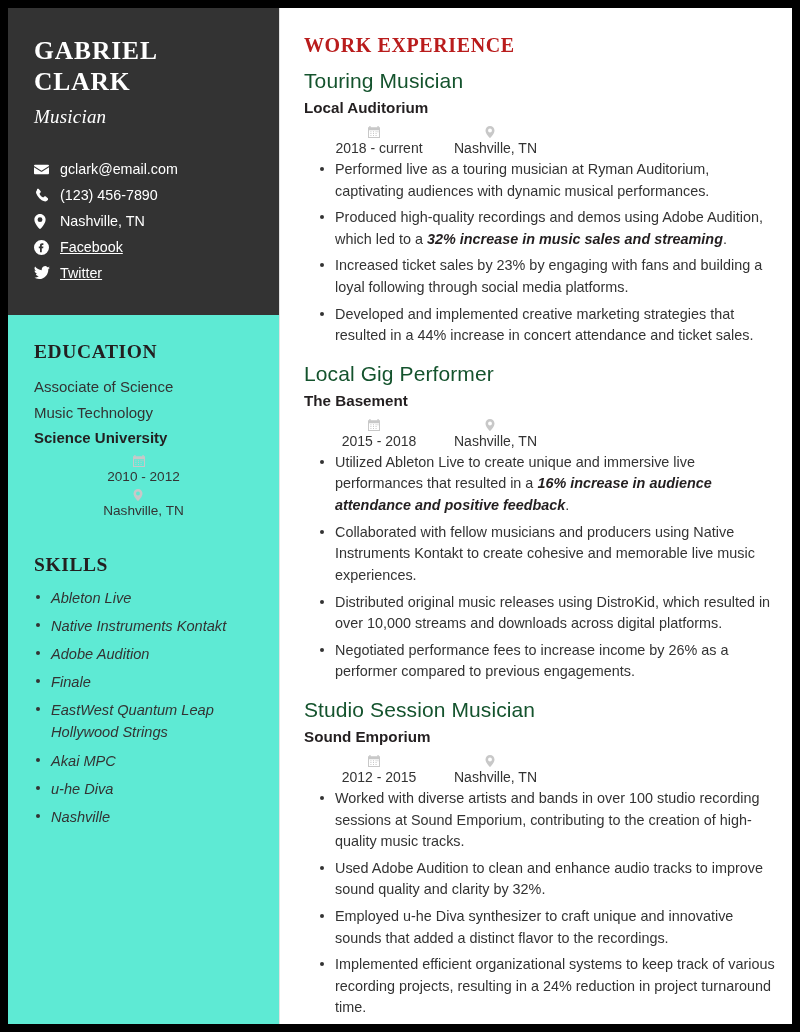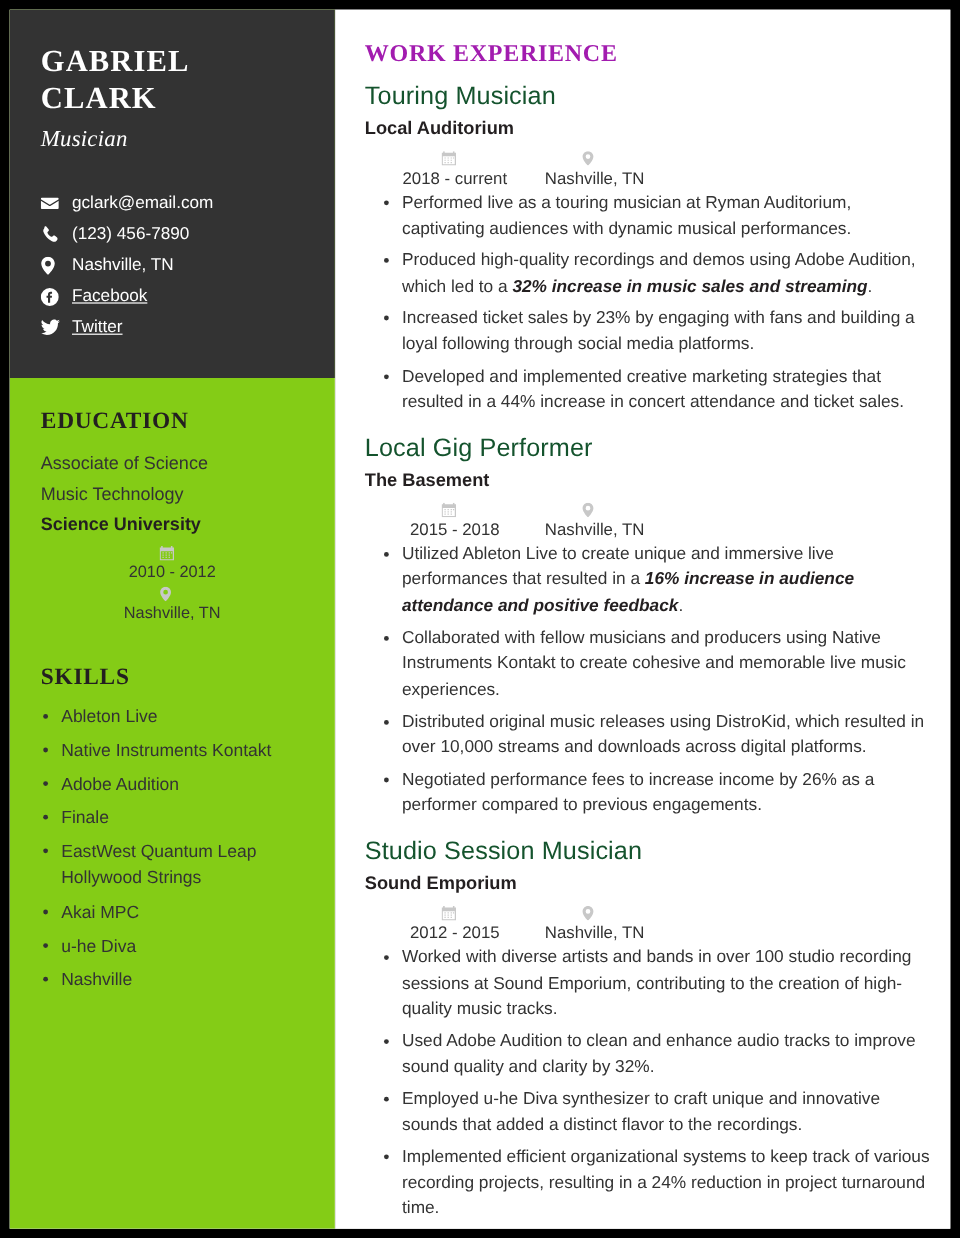--- a/index.html
+++ b/index.html
@@ -19,21 +19,21 @@
     height: 1016px;
     background: #ffffff;
     display: flex;
     overflow: hidden;
   }
 
   
   .sidebar {
     width: 271px;
     flex: 0 0 271px;
-    background: #84cc16;
+    background: #5eead4;
     position: relative;
   }
 
   .sidebar-divider {
     width: 1px;
     flex: 0 0 1px;
     background: #e3e3e3;
   }
 
   .sidebar-header {
@@ -129,20 +129,21 @@
     align-items: center;
     margin-right: 6px;
   }
   .meta-icon svg { display: block; fill: #c8c8c8; }
 
   .skills-block { margin-top: 36px; }
 
   .skills-list {
     list-style: none;
     margin-top: 2px;
+    font-style: italic;
   }
   .skills-list li {
     position: relative;
     padding-left: 17px;
     font-size: 14.6px;
     color: #333333;
     line-height: 1.52;
     margin-bottom: 6px;
   }
   .skills-list li::before {
@@ -161,21 +162,21 @@
     flex: 1 1 auto;
     background: #ffffff;
     padding: 26px 16px 0 24px;
   }
 
   .main-section-title {
     font-family: "Liberation Serif", serif;
     font-weight: bold;
     font-size: 20px;
     letter-spacing: 0.6px;
-    color: #a21caf;
+    color: #b91c1c;
     margin-bottom: 11px;
   }
 
   .job { margin-bottom: 14px; }
 
   .job-title {
     font-size: 21px;
     font-weight: 300;
     color: #14532d;
     line-height: 1.25;

